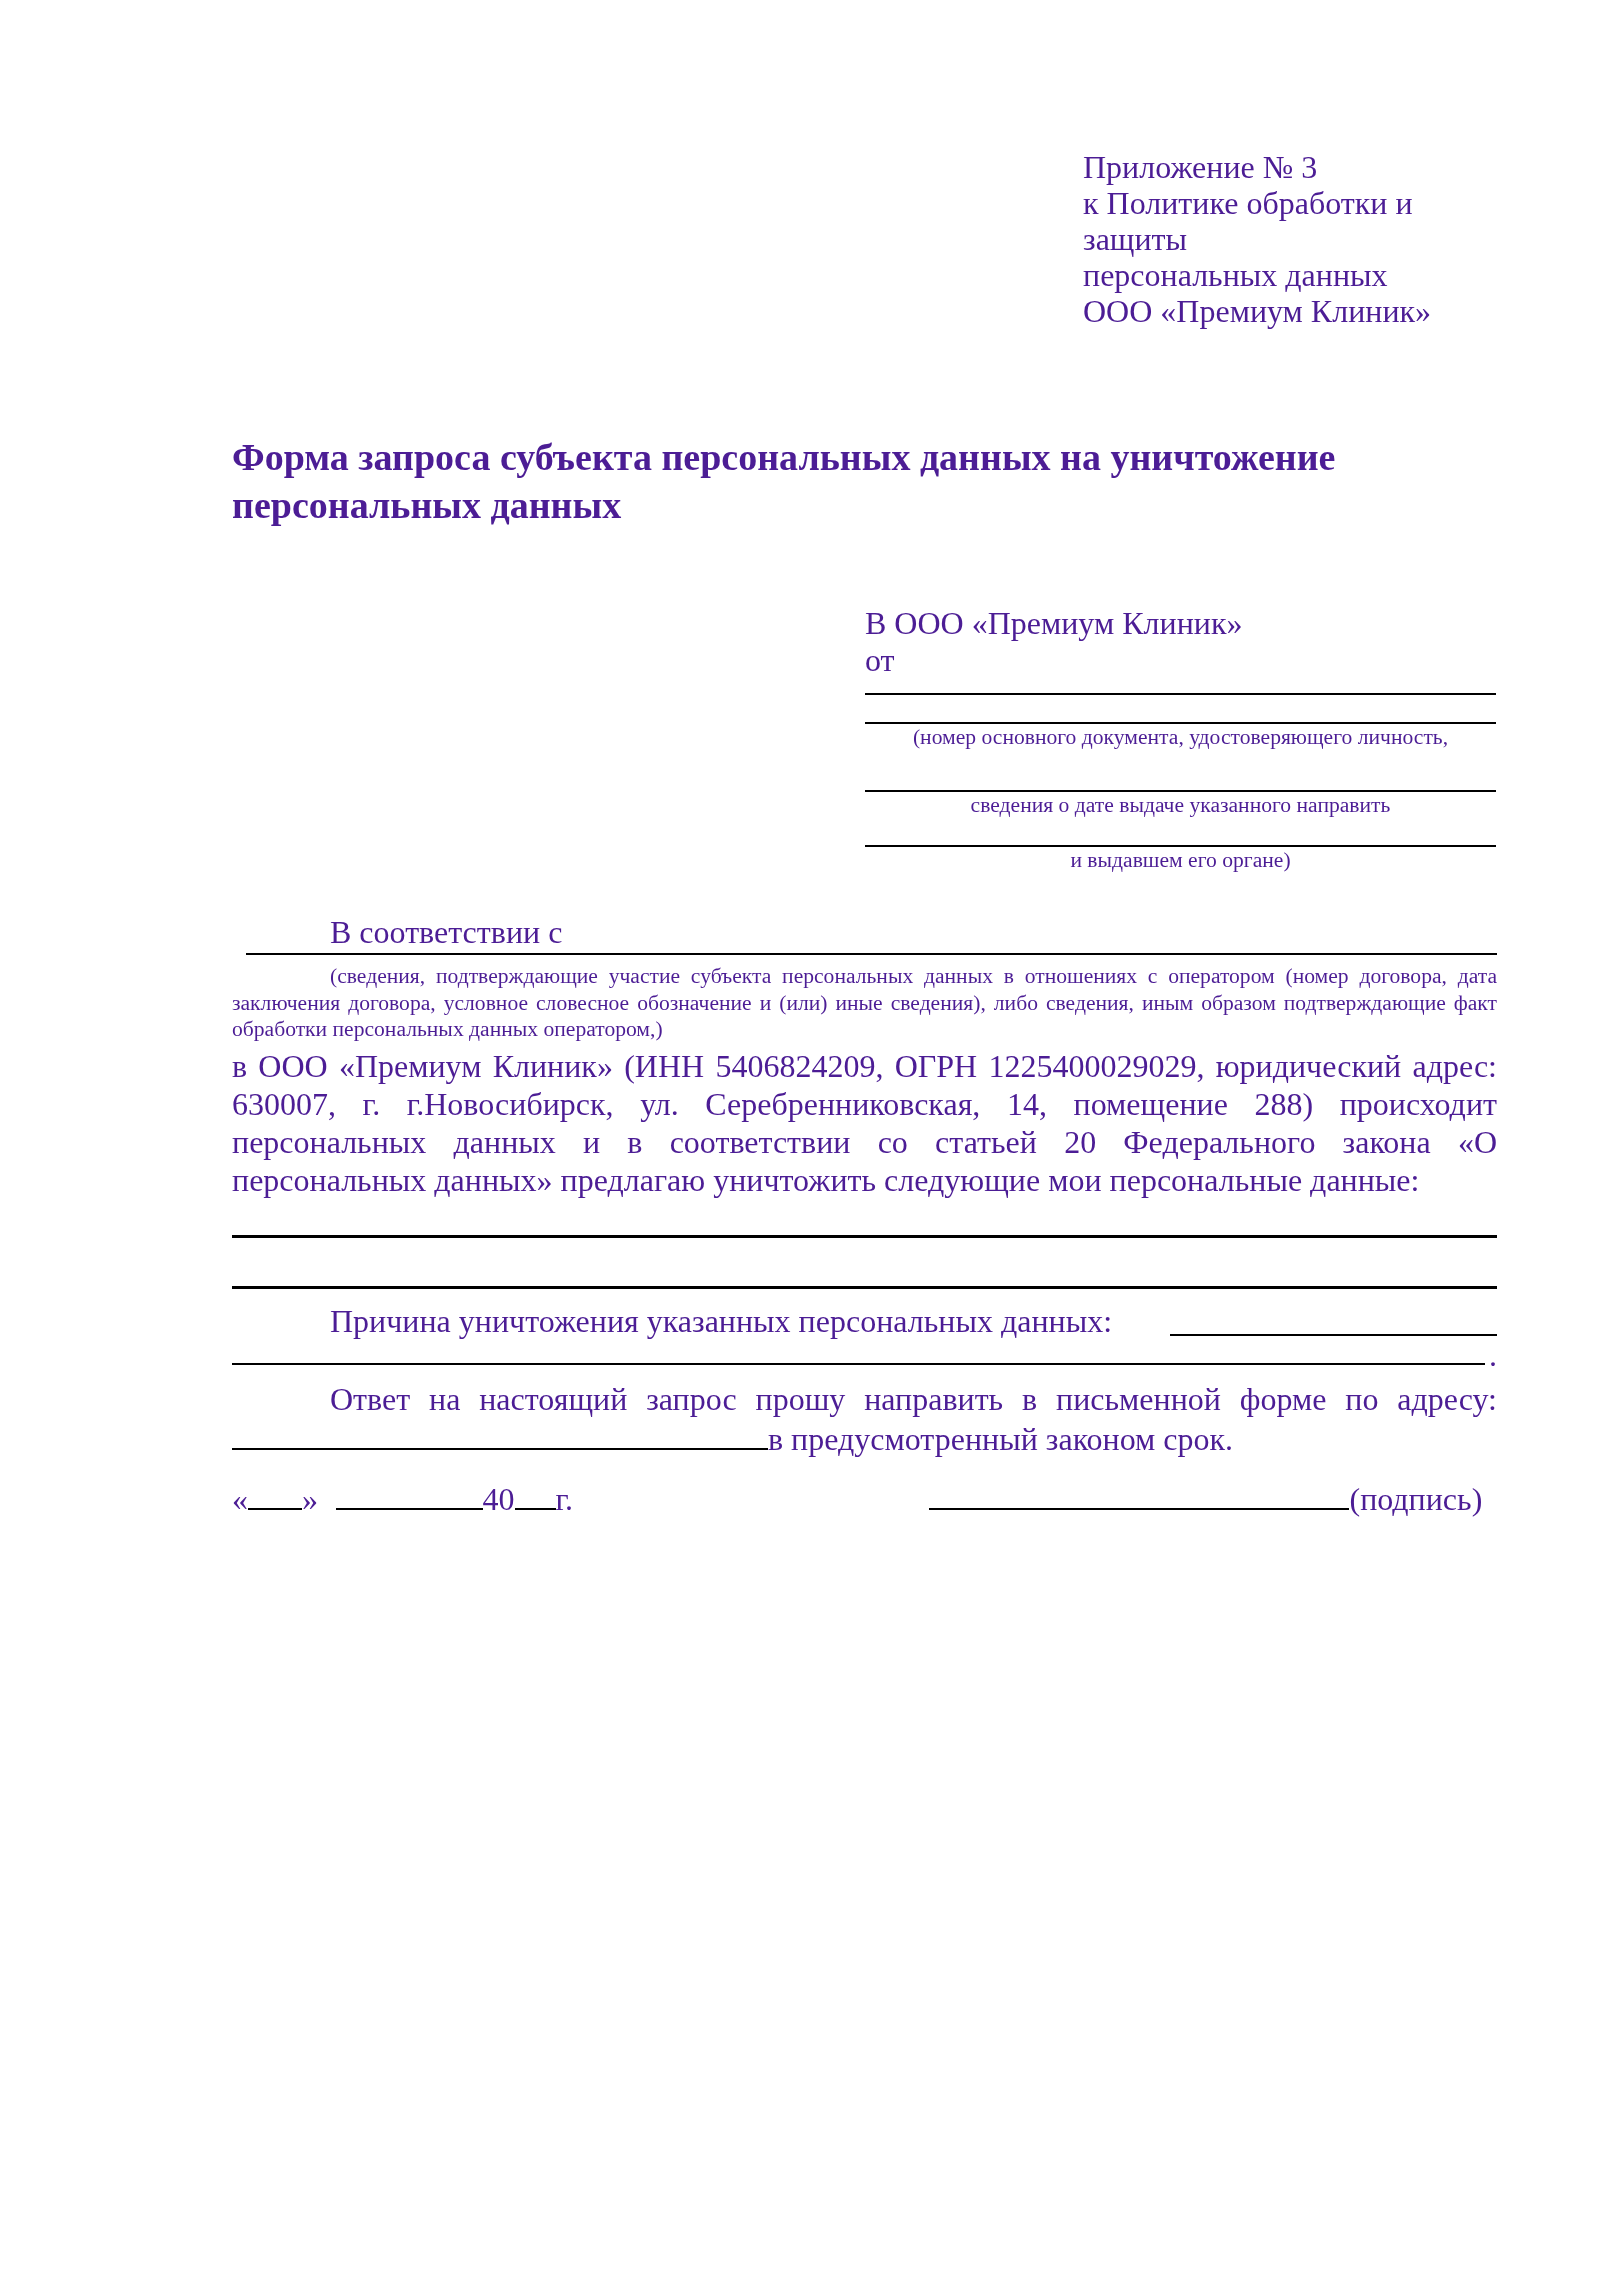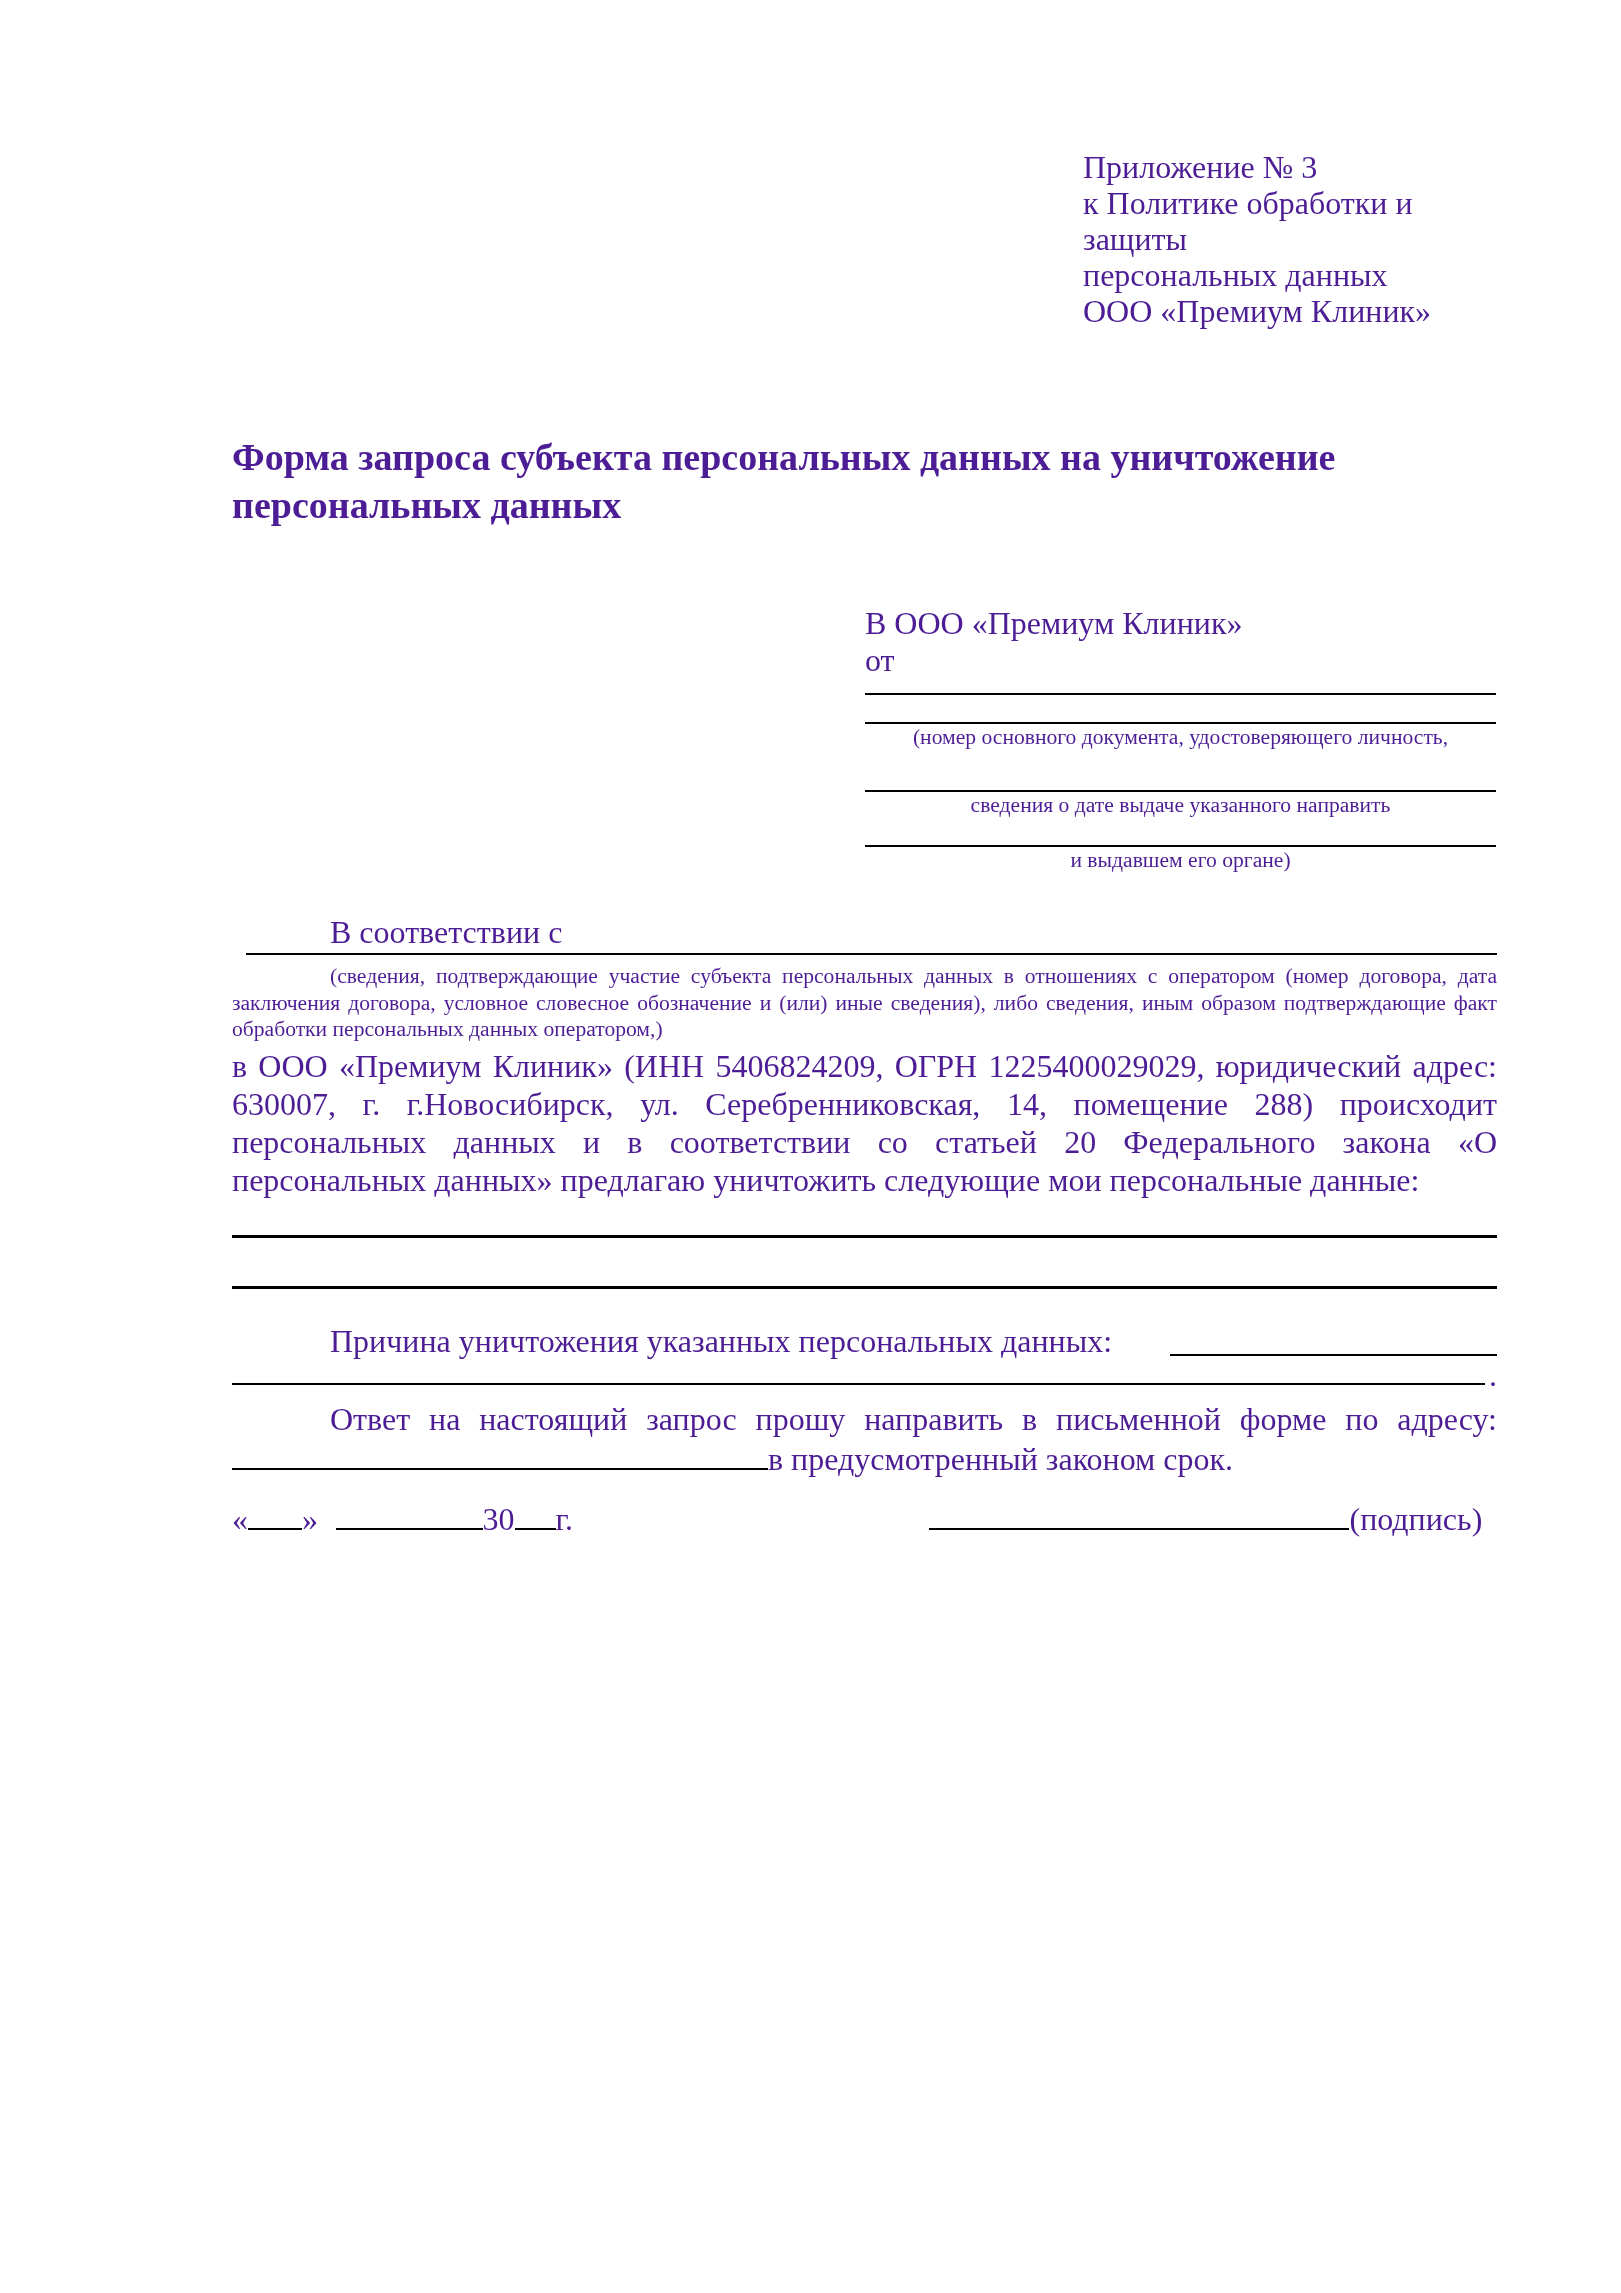--- a/index.html
+++ b/index.html
@@ -47,21 +47,21 @@
   .smallcap .ln.first { text-indent:98px; }
   .smallcap .ln.last { text-align-last:left; -moz-text-align-last:left; }
 
   .para { margin-top:4.9px; line-height:38px; }
   .para .ln { text-align:justify; text-align-last:justify; -moz-text-align-last:justify; }
   .para .ln.last { text-align-last:left; -moz-text-align-last:left; }
 
   .blank-line { border-bottom:3.9px solid #000; }
   .bl1 { height:39px; } .bl2 { height:51px; }
 
-  .reason { display:flex; line-height:39px; padding-top:33px;gap:44px; }
+  .reason { display:flex; line-height:39px; padding-top:13px;gap:44px; }
   .reason .lbl { padding-left:98px; white-space:nowrap; }
 
   .line-period { display:flex; line-height:29px; }
   .line-period .dot { margin-left:3.9px; }
 
   .response {
     margin-top:9.8px; line-height:39px; text-indent:98px;
     text-align:justify; text-align-last:justify; -moz-text-align-last:justify;
   }
   .deadline { line-height:41px; }
@@ -132,21 +132,21 @@
     </div>
 
     <div class="response">Ответ на настоящий запрос прошу направить в письменной форме по адресу:</div>
 
     <div class="deadline">
       <span class="ufield u-address"></span><span>в предусмотренный законом срок.</span>
     </div>
 
     <div class="date-sig-row">
       <div class="date-group">
-        <span>«</span><span class="ufield u-day"></span><span>»</span><span class="ufield u-month"></span><span>30</span><span class="ufield u-yr"></span><span>г.</span>
+        <span>«</span><span class="ufield u-day"></span><span>»</span><span class="ufield u-month"></span><span>40</span><span class="ufield u-yr"></span><span>г.</span>
       </div>
       <div class="sig-group">
         <span class="ufield u-sign"></span><span>(подпись)</span>
       </div>
     </div>
 
   </div>
 </div>
 
 

